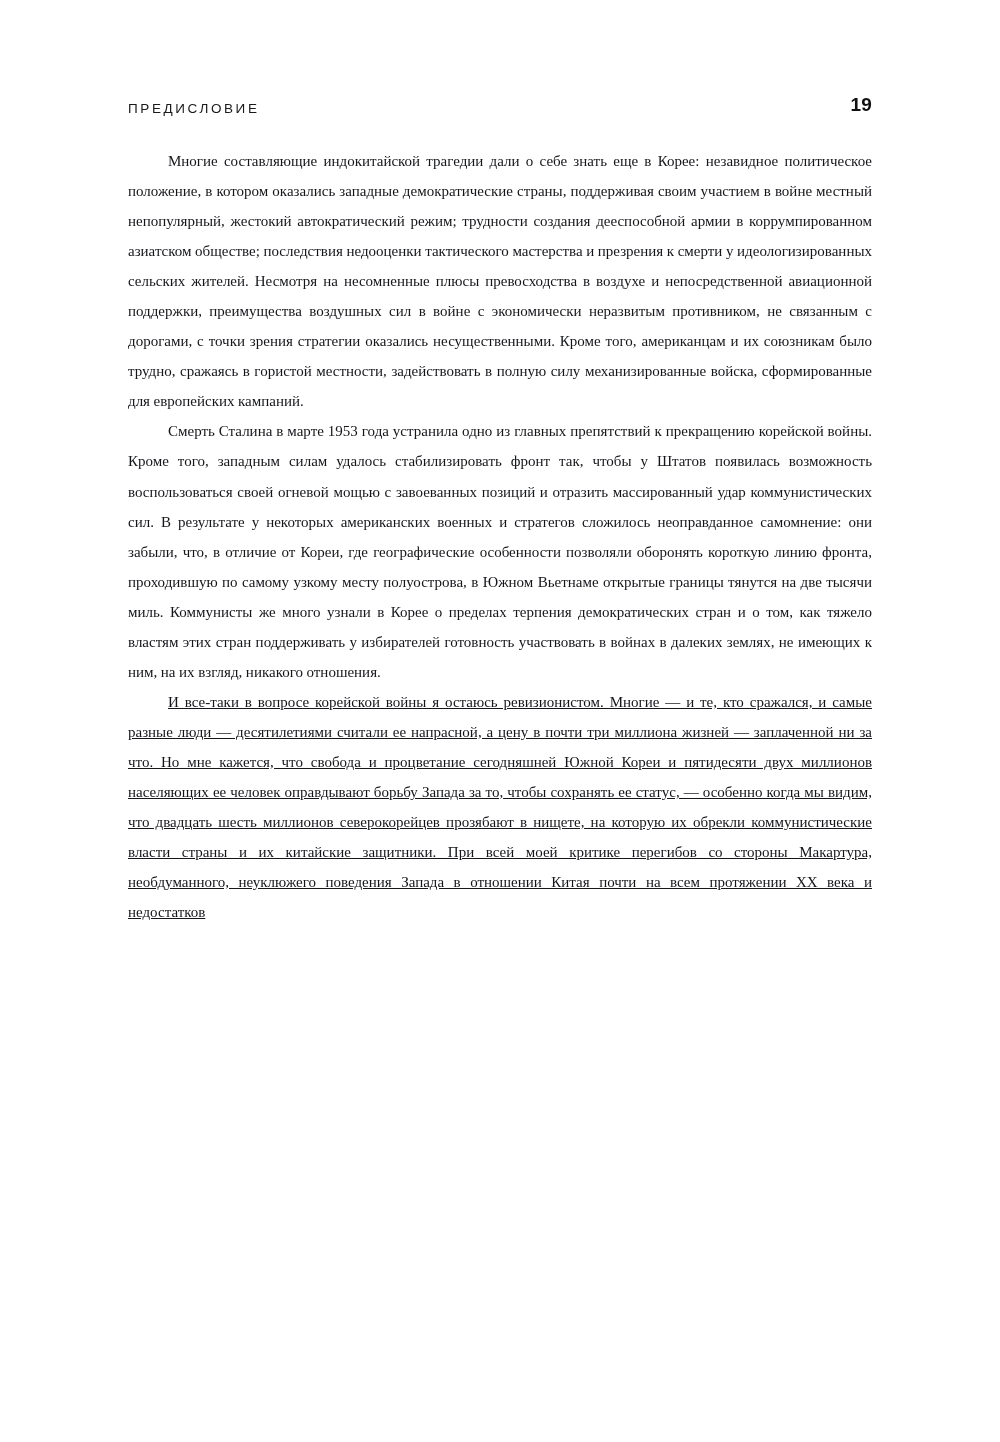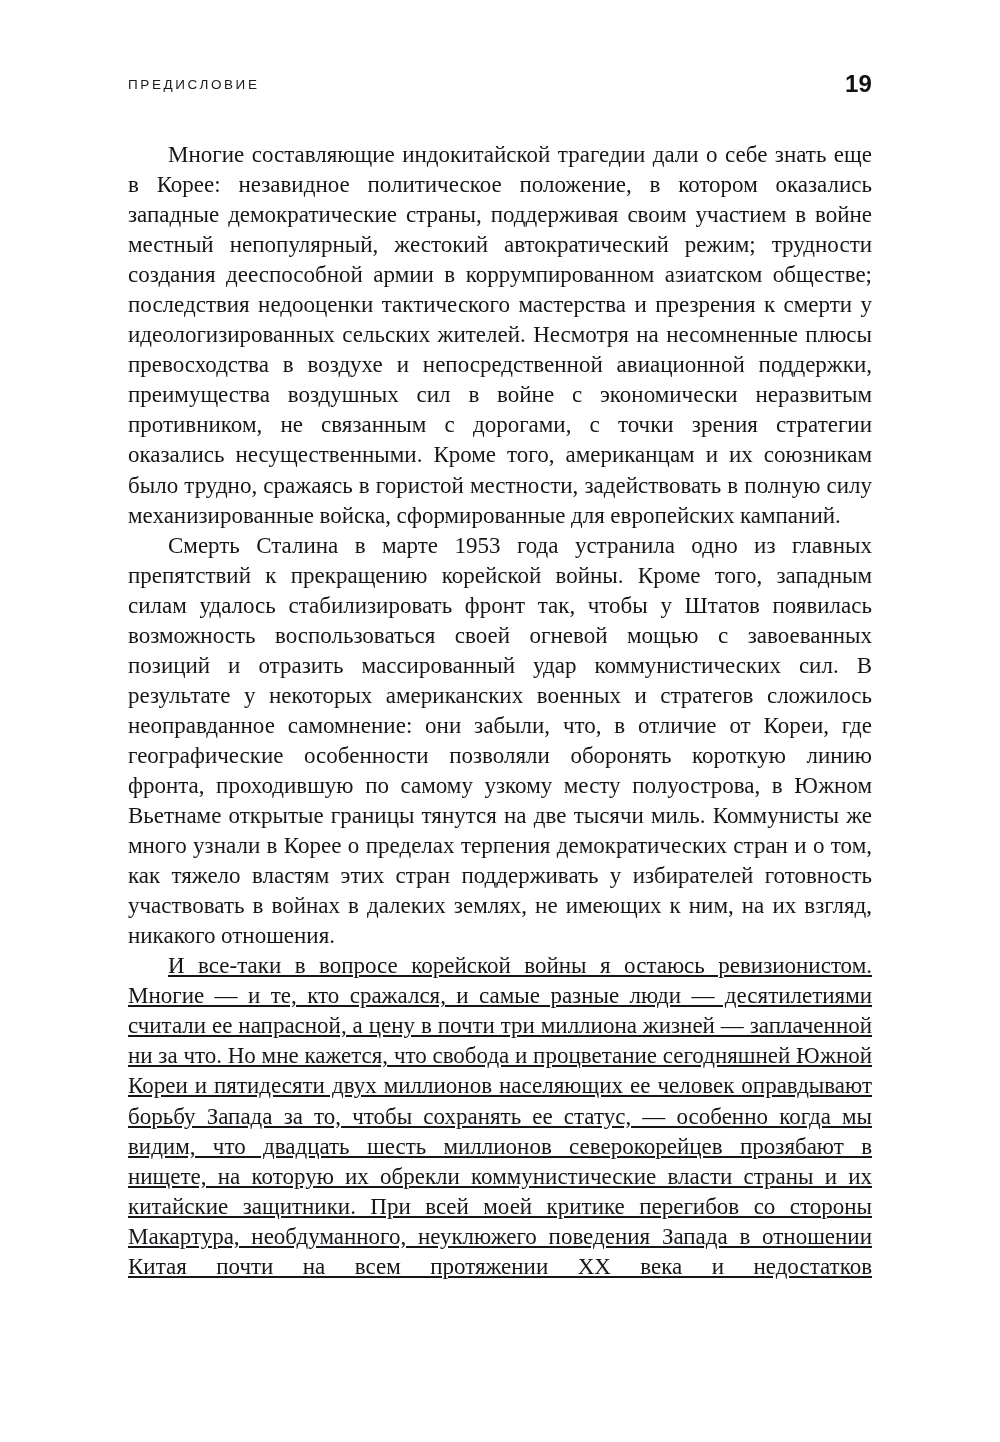--- a/index.html
+++ b/index.html
@@ -16,51 +16,51 @@
     background: #ffffff;
     overflow: hidden;
     box-sizing: border-box;
   }
 
   
   .running-head {
     position: absolute;
     left: 128px;
     right: 128px;
-    top: 72px;
+    top: 92px;
     height: 24px;
     display: flex;
-    align-items: center;
+    align-items: flex-end;
     justify-content: space-between;
   }
   .running-head-title {
     font-family: "Liberation Sans", "DejaVu Sans", sans-serif;
     font-size: 13.5px;
     font-weight: 400;
     letter-spacing: 2.6px;
     color: #1a1a1a;
     text-transform: uppercase;
     white-space: nowrap;
   }
   .running-head-folio {
     font-family: "Liberation Sans", "DejaVu Sans", sans-serif;
-    font-size: 24px;
+    font-size: 19px;
     font-weight: 700;
     letter-spacing: 0.2px;
     color: #111111;
   }
 
   
   .textblock {
     position: absolute;
     left: 128px;
-    top: 140px;
+    top: 146px;
     width: 744px;
     font-family: "Liberation Serif", "DejaVu Serif", serif;
-    font-size: 23px;
+    font-size: 15px;
     line-height: 30.05px;
     color: #15161a;
     text-align: justify;
     text-justify: inter-word;
     -webkit-hyphens: manual;
     hyphens: manual;
     word-spacing: -0.2px;
   }
   .textblock p {
     margin: 0;

